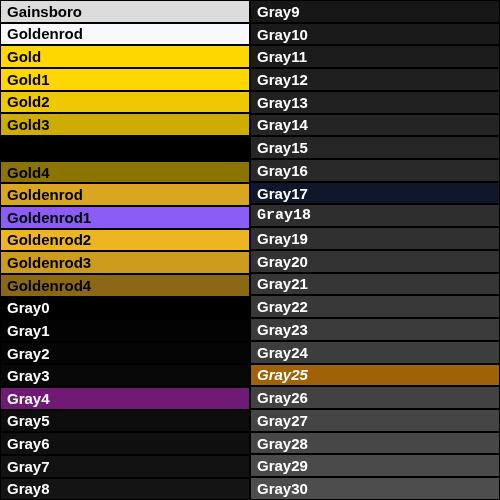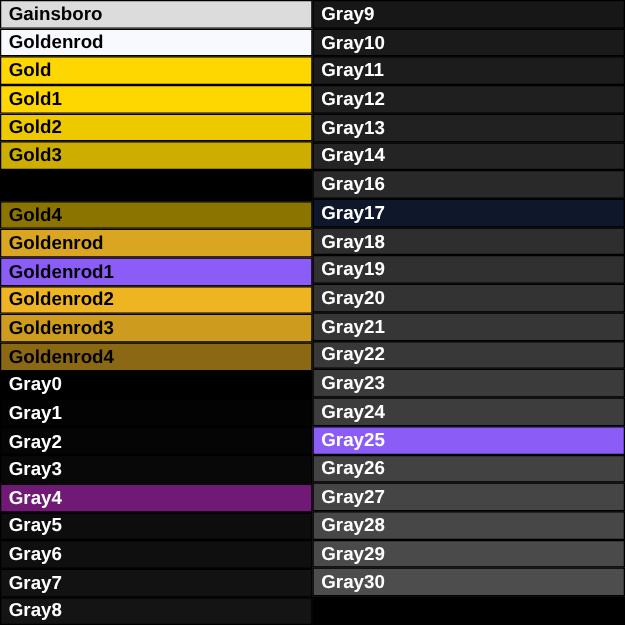--- a/index.html
+++ b/index.html
@@ -114,48 +114,51 @@
       </div>
       <div class="swatch light-text" style="background: rgb(31, 31, 31);">
         <span>Gray12</span>
       </div>
       <div class="swatch light-text" style="background: rgb(33, 33, 33);">
         <span>Gray13</span>
       </div>
       <div class="swatch light-text" style="background: rgb(36, 36, 36);">
         <span>Gray14</span>
       </div>
+      <div class="swatch light-text" style="background: rgb(38, 38, 38);">
+        <span>Gray15</span>
+      </div>
       <div class="swatch light-text" style="background: rgb(41, 41, 41);">
         <span>Gray16</span>
       </div>
       <div class="swatch light-text" style="background: #0f172a;">
         <span>Gray17</span>
       </div>
-      <div class="swatch light-text" style="background: rgb(46, 46, 46);">
+      <div class="swatch light-text" style="background: rgb(46, 46, 46); font-family: Liberation Mono, monospace;">
         <span>Gray18</span>
       </div>
       <div class="swatch light-text" style="background: rgb(48, 48, 48);">
         <span>Gray19</span>
       </div>
       <div class="swatch light-text" style="background: rgb(51, 51, 51);">
         <span>Gray20</span>
       </div>
       <div class="swatch light-text" style="background: rgb(54, 54, 54);">
         <span>Gray21</span>
       </div>
       <div class="swatch light-text" style="background: rgb(56, 56, 56);">
         <span>Gray22</span>
       </div>
       <div class="swatch light-text" style="background: rgb(59, 59, 59);">
         <span>Gray23</span>
       </div>
       <div class="swatch light-text" style="background: rgb(61, 61, 61);">
         <span>Gray24</span>
       </div>
-      <div class="swatch light-text" style="background: #8b5cf6;">
+      <div class="swatch light-text" style="background: #a16207; font-style: italic;">
         <span>Gray25</span>
       </div>
       <div class="swatch light-text" style="background: rgb(66, 66, 66);">
         <span>Gray26</span>
       </div>
       <div class="swatch light-text" style="background: rgb(69, 69, 69);">
         <span>Gray27</span>
       </div>
       <div class="swatch light-text" style="background: rgb(71, 71, 71);">
         <span>Gray28</span>

